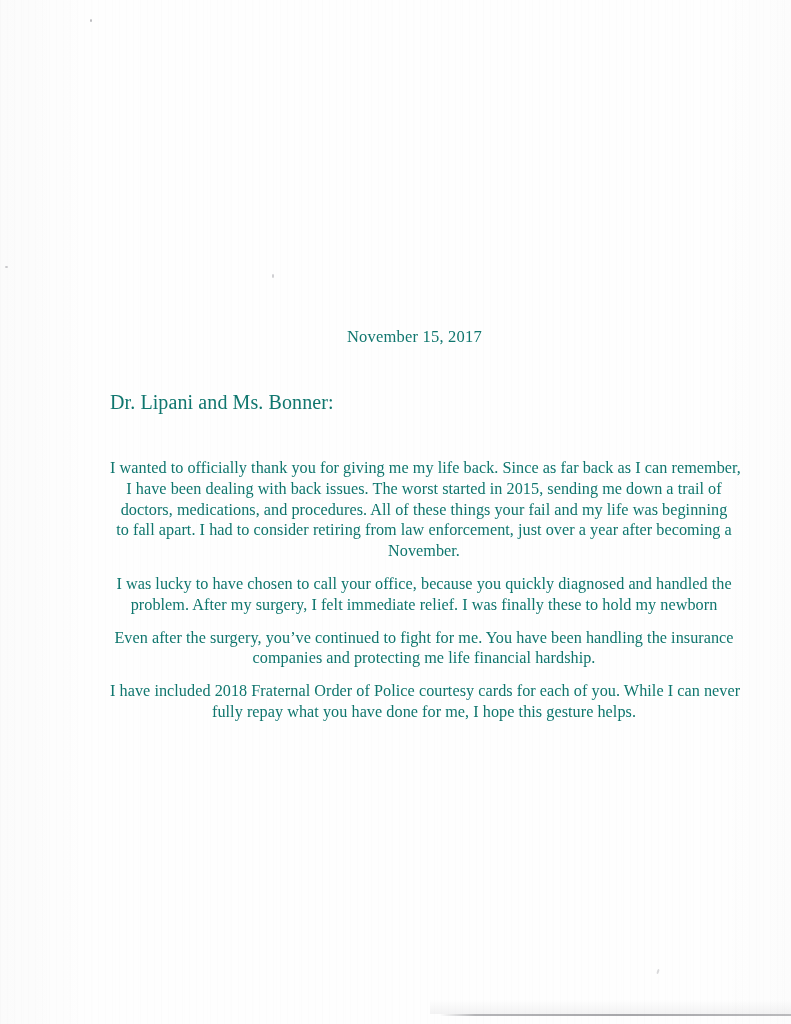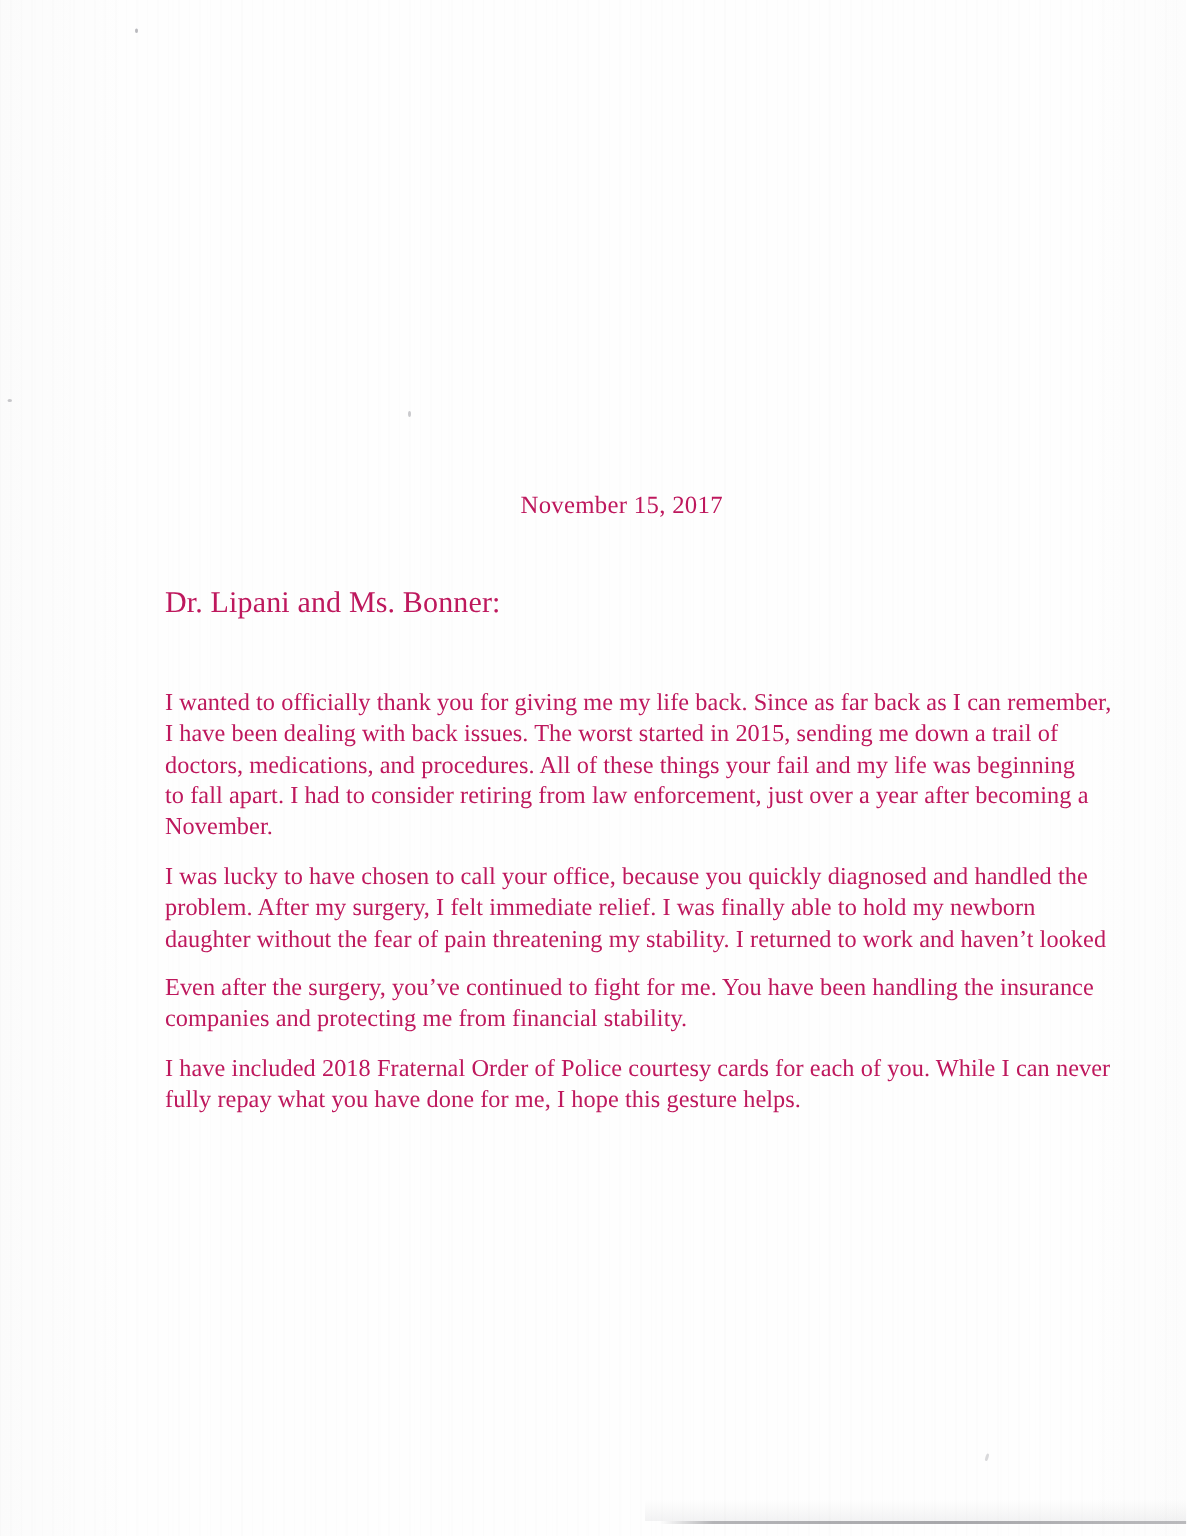--- a/index.html
+++ b/index.html
@@ -9,21 +9,21 @@
     background: #ffffff;
   }
 
   .page {
     position: relative;
     width: 791px;
     height: 1024px;
     background: #fefefe;
     overflow: hidden;
     font-family: "Liberation Serif", "DejaVu Serif", serif;
-    color: #be185d;
+    color: #0f766e;
     -webkit-font-smoothing: antialiased;
   }
 
   
   .scan-texture {
     position: absolute;
     inset: 0;
     pointer-events: none;
     background-image:
       repeating-linear-gradient(
@@ -119,21 +119,21 @@
     left: 0;
     top: 458px;
     width: 628px;
   }
 
   .para {
     margin: 0 0 12px 0;
     font-size: 16.2px;
     line-height: 20.8px;
     letter-spacing: 0.05px;
-    text-align: left;
+    text-align: center;
   }
   .para:last-child { margin-bottom: 12px; }
 
   .para .ln {
     display: block;
     white-space: nowrap;
   }
 </style>
 </head>
 <body>
@@ -159,27 +159,26 @@
       <p class="para">
         <span class="ln">I wanted to officially thank you for giving me my life back.  Since as far back as I can remember,</span>
         <span class="ln">I have been dealing with back issues.  The worst started in 2015, sending me down a trail of</span>
         <span class="ln">doctors, medications, and procedures.  All of these things your fail and my life was beginning</span>
         <span class="ln">to fall apart.  I had to consider retiring from law enforcement, just over a year after becoming a</span>
         <span class="ln">November.</span>
       </p>
 
       <p class="para">
         <span class="ln">I was lucky to have chosen to call your office, because you quickly diagnosed and handled the</span>
-        <span class="ln">problem.  After my surgery, I felt immediate relief.  I was finally able to hold my newborn</span>
-        <span class="ln">daughter without the fear of pain threatening my stability.  I returned to work and haven’t looked</span>
+        <span class="ln">problem.  After my surgery, I felt immediate relief.  I was finally these to hold my newborn</span>
       </p>
 
       <p class="para">
         <span class="ln">Even after the surgery, you’ve continued to fight for me.  You have been handling the insurance</span>
-        <span class="ln">companies and protecting me from financial stability.</span>
+        <span class="ln">companies and protecting me life financial hardship.</span>
       </p>
 
       <p class="para">
         <span class="ln">I have included 2018 Fraternal Order of Police courtesy cards for each of you.  While I can never</span>
         <span class="ln">fully repay what you have done for me, I hope this gesture helps.</span>
       </p>
 
     </div>
   </div>
 

